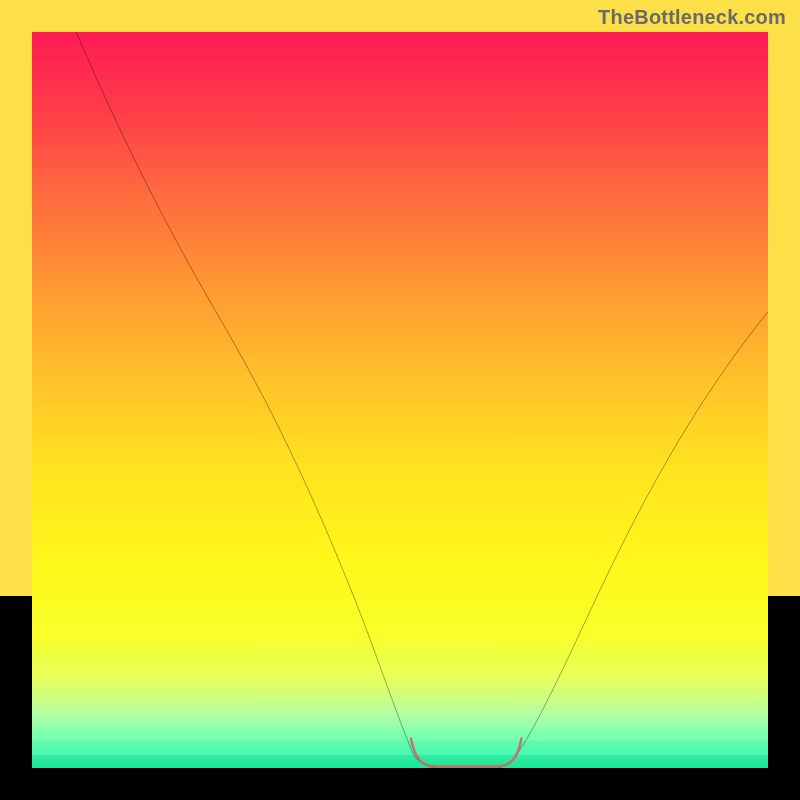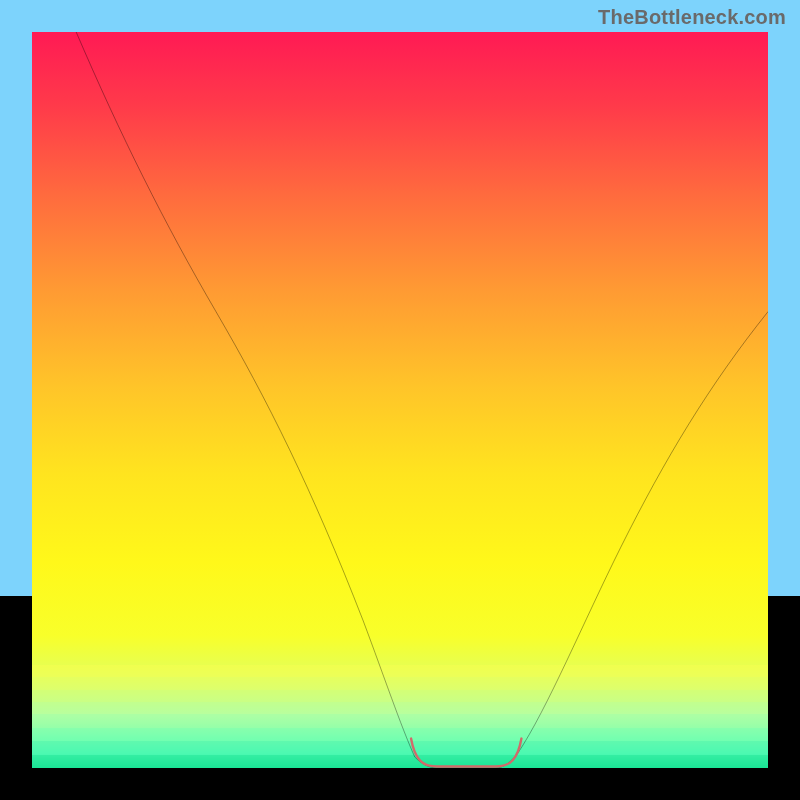--- a/index.html
+++ b/index.html
@@ -8,21 +8,21 @@
     width: 800px;
     height: 800px;
     overflow: hidden;
     background: #000;
     font-family: Arial, Helvetica, sans-serif;
   }
   .frame {
     position: relative;
     width: 800px;
     height: 596px;
-    background: #7dd3fc;
+    background: #fde047;
     text-align: right;
   }
   .plot-area {
     position: absolute;
     left: 32px;
     top: 32px;
     width: 736px;
     height: 736px;
     overflow: hidden;
   }

